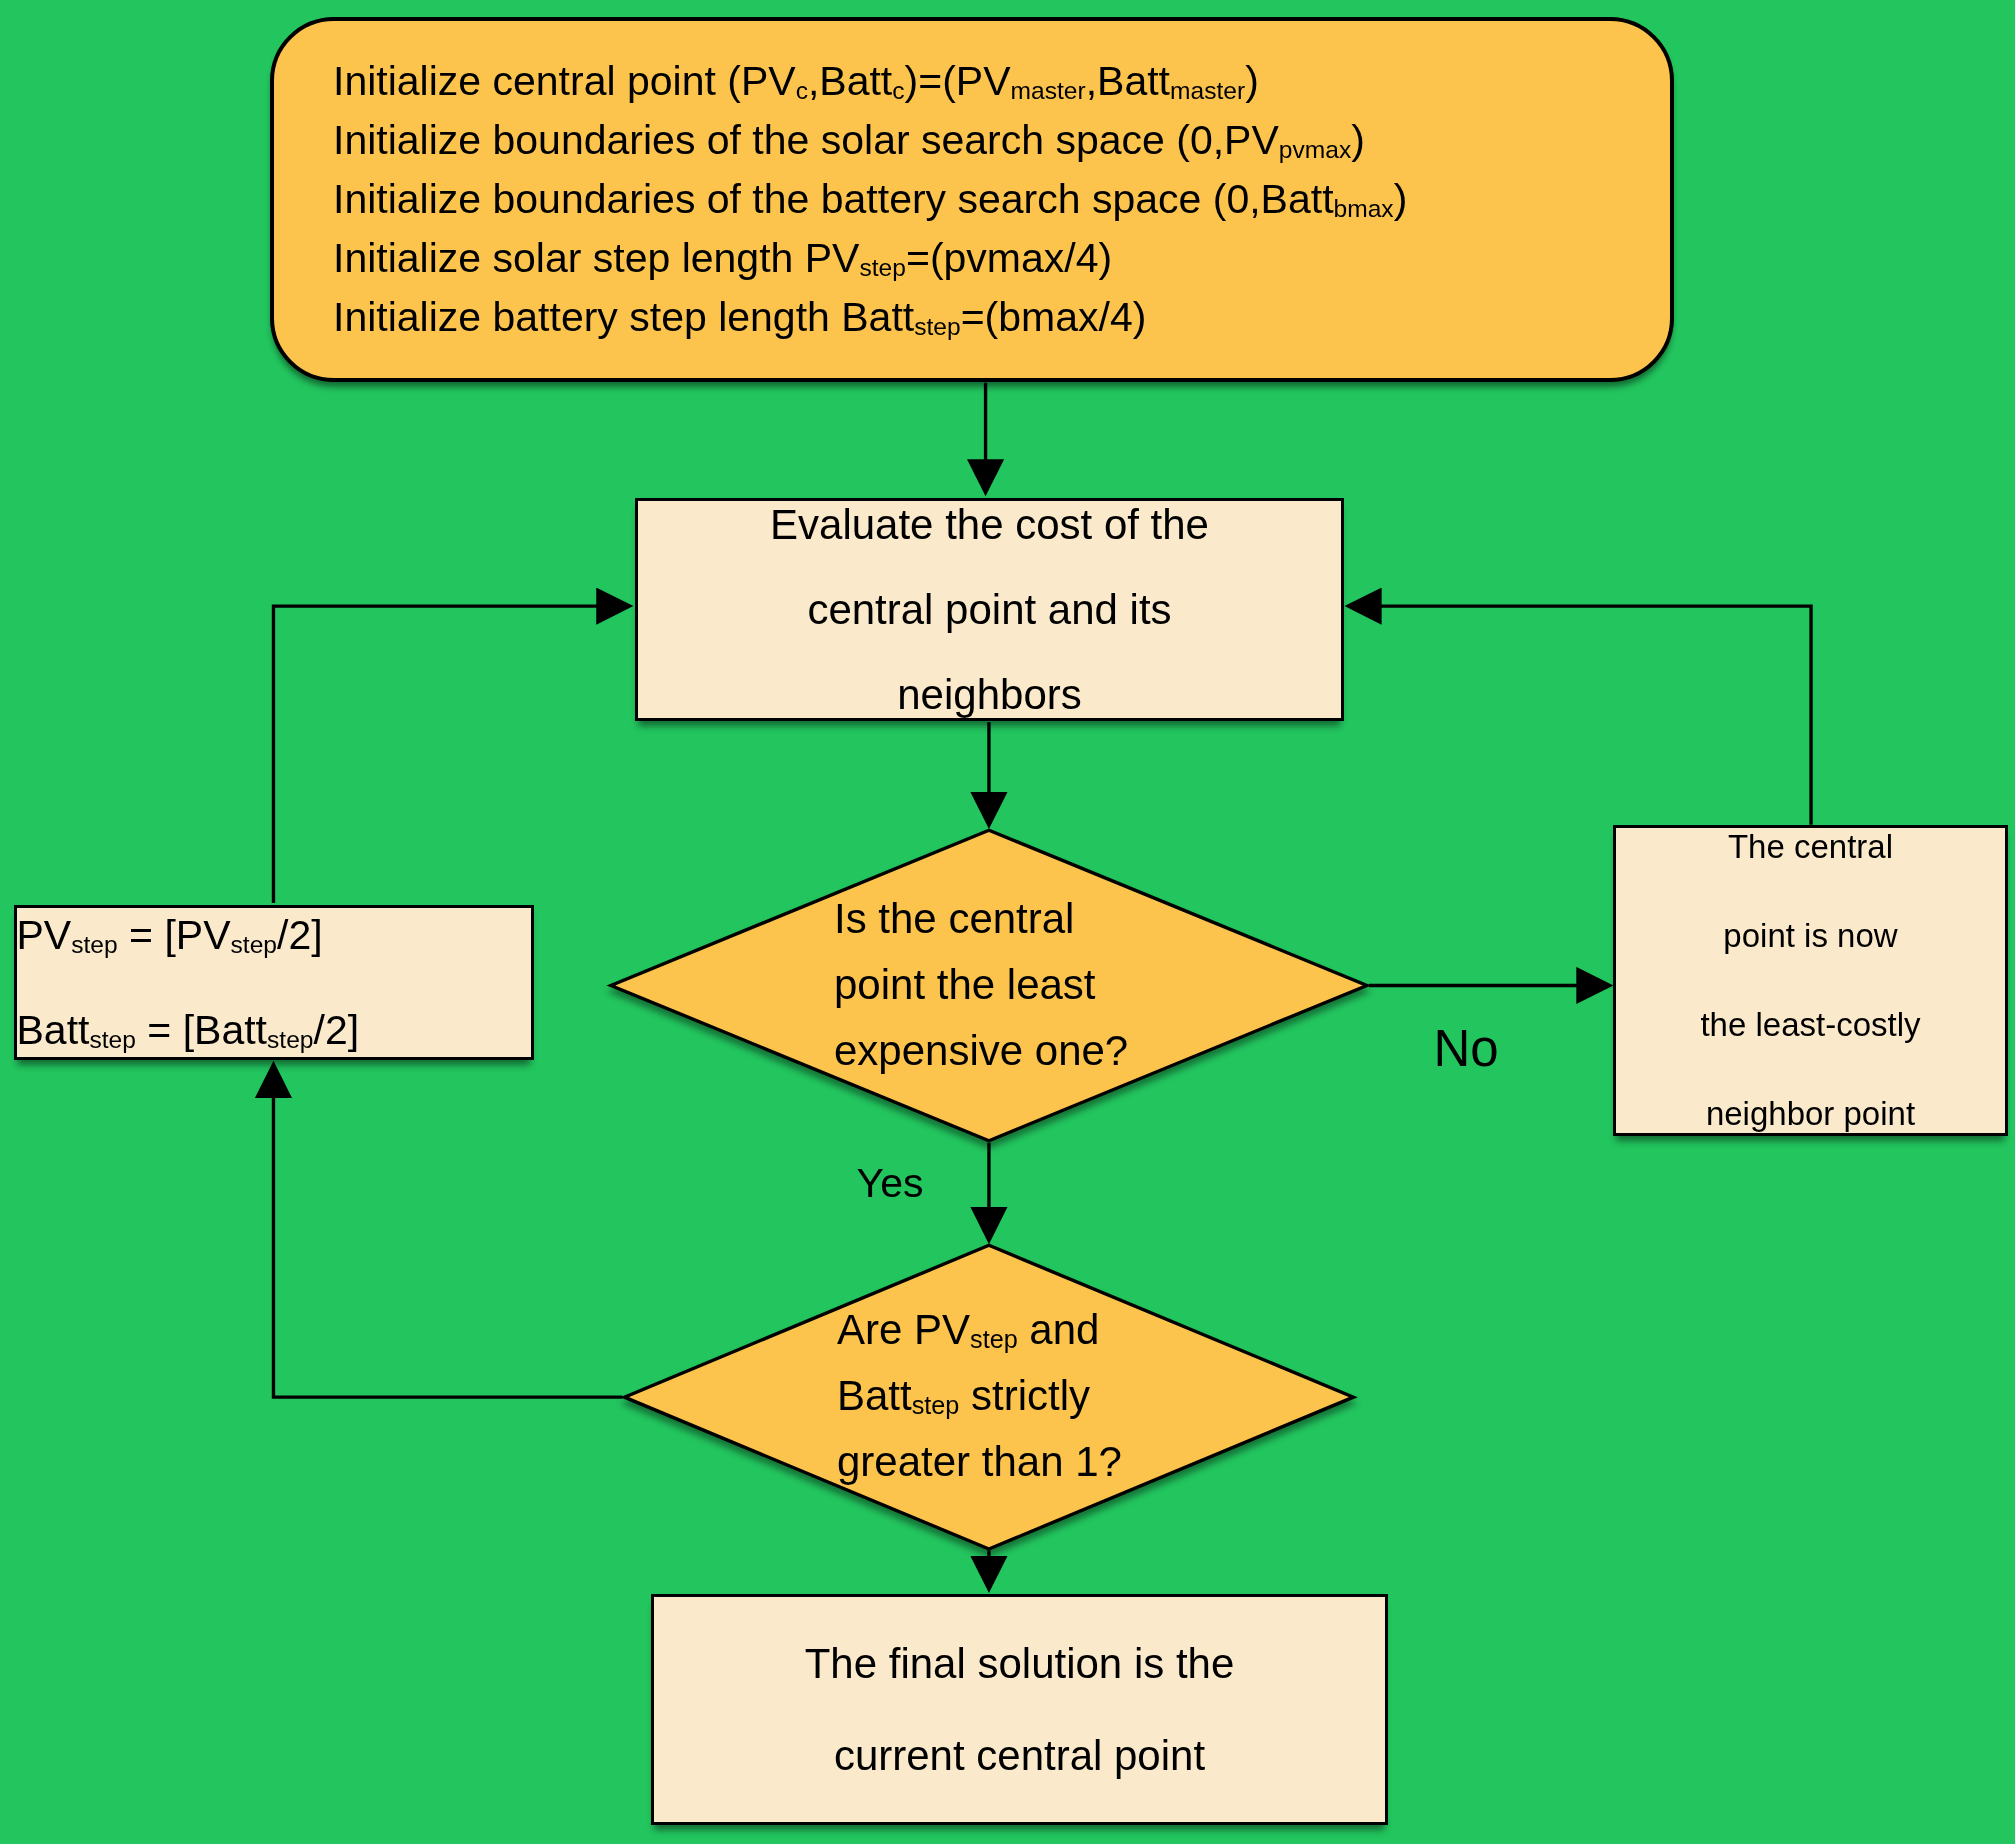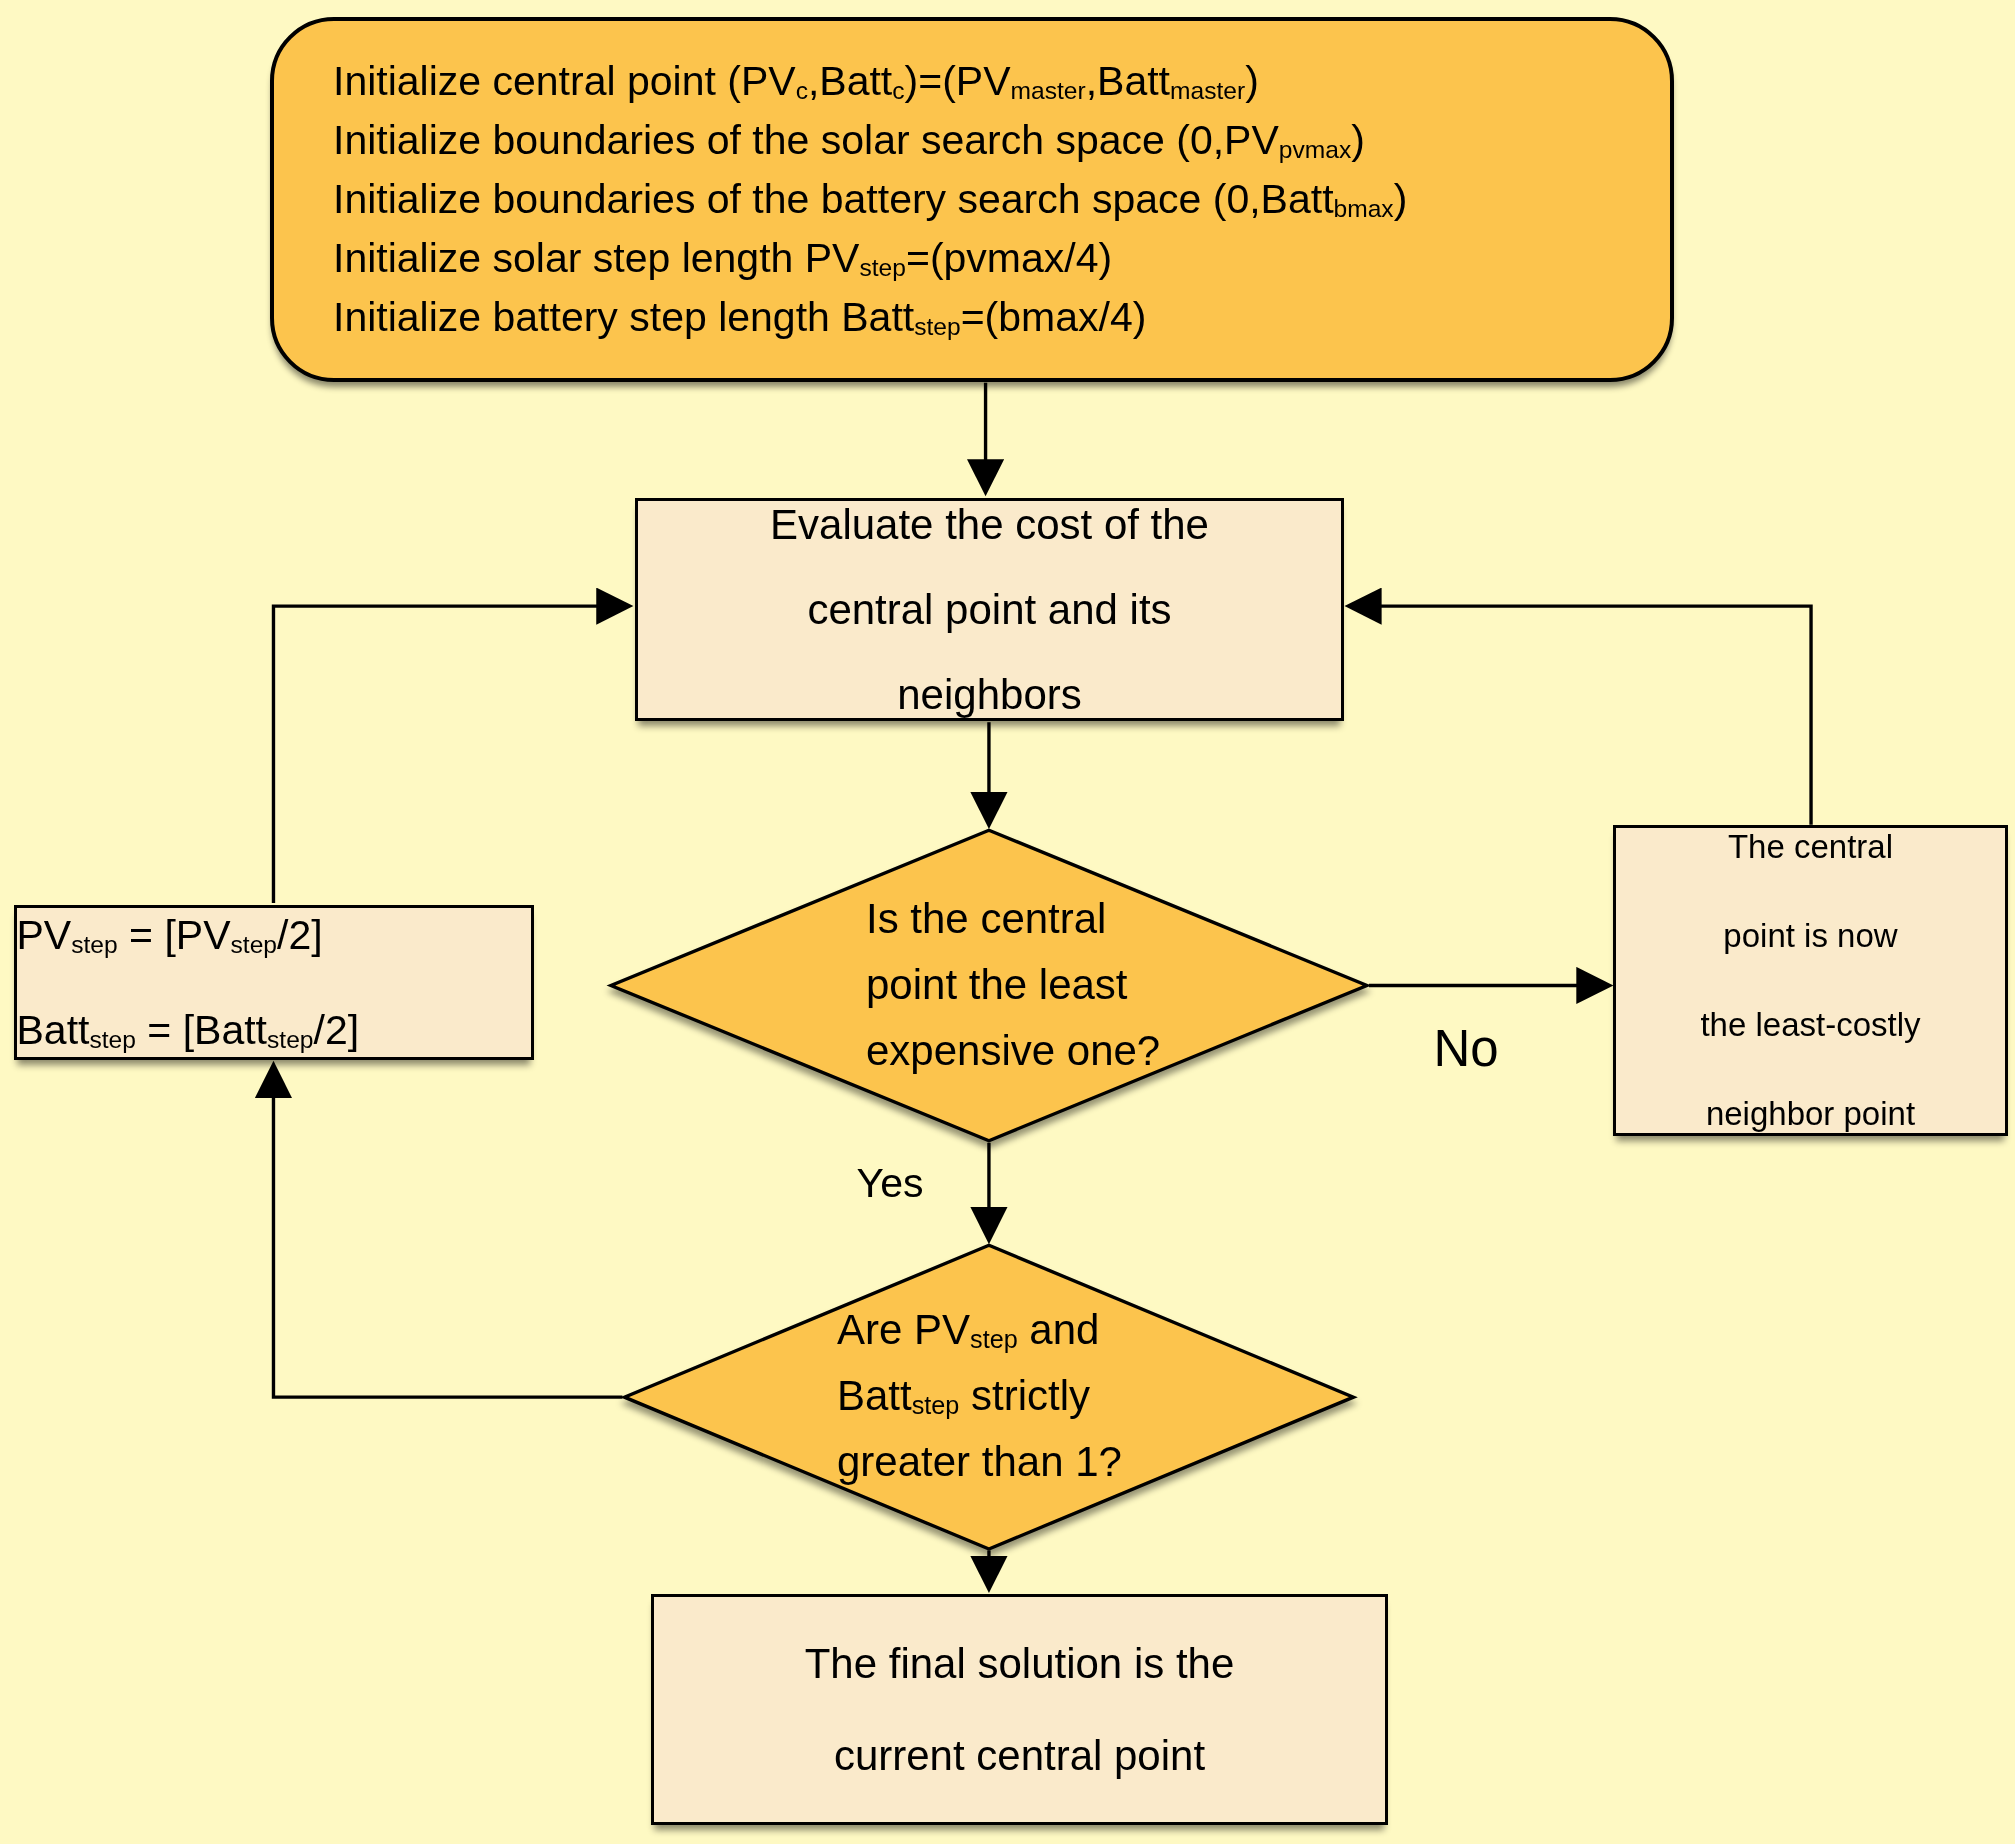--- a/index.html
+++ b/index.html
@@ -4,21 +4,21 @@
 <style>
   html, body {
     margin: 0;
     padding: 0;
     background: #ffffff;
   }
   #canvas {
     position: relative;
     width: 2015px;
     height: 1844px;
-    background: #fef9c3;
+    background: #22c55e;
     font-family: "Liberation Sans", "DejaVu Sans", sans-serif;
     color: #000000;
     overflow: hidden;
   }
   #wires {
     position: absolute;
     left: 0;
     top: 0;
     width: 2015px;
     height: 1844px;
@@ -60,21 +60,21 @@
     vertical-align: -0.16em;
   }
   
   #n-init { left: 270px; top: 17px; width: 1404px; height: 365px; border-radius: 64px; padding-left: 59px; border-width: 4px; }
   #n-init .ln { height: 59px; line-height: 59px; font-size: 41px; }
 
   #n-eval { left: 635px; top: 498px; width: 709px; height: 223px; text-align: center; }
   #n-eval .ln { height: 58px; line-height: 58px; font-size: 42px; }
 
   #n-d1t { left: 834px; top: 886px; }
-  #n-d1t .ln { height: 66px; line-height: 66px; font-size: 42px; margin-left: 32px; }
+  #n-d1t .ln { height: 66px; line-height: 66px; font-size: 42px; }
 
   #n-neighbor { left: 1613px; top: 825px; width: 395px; height: 311px; text-align: center; }
   #n-neighbor .ln { height: 62px; line-height: 62px; font-size: 33px; }
 
   #n-halve { left: 13.5px; top: 905px; width: 520px; height: 155px; }
   #n-halve .ln { height: 68px; line-height: 68px; font-size: 41px; }
 
   #n-d2t { left: 837px; top: 1297px; }
   #n-d2t .ln { height: 66px; line-height: 66px; font-size: 42px; }
 

